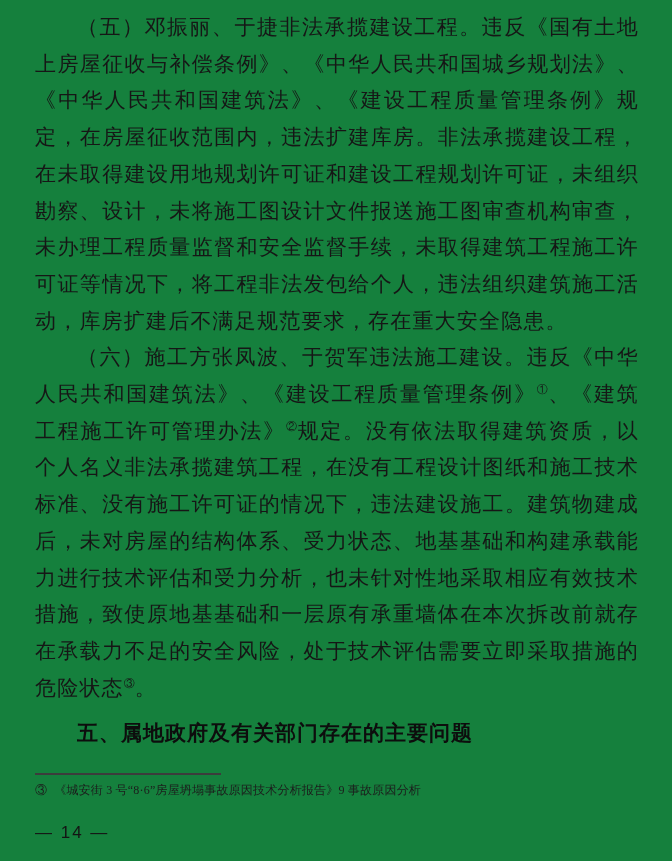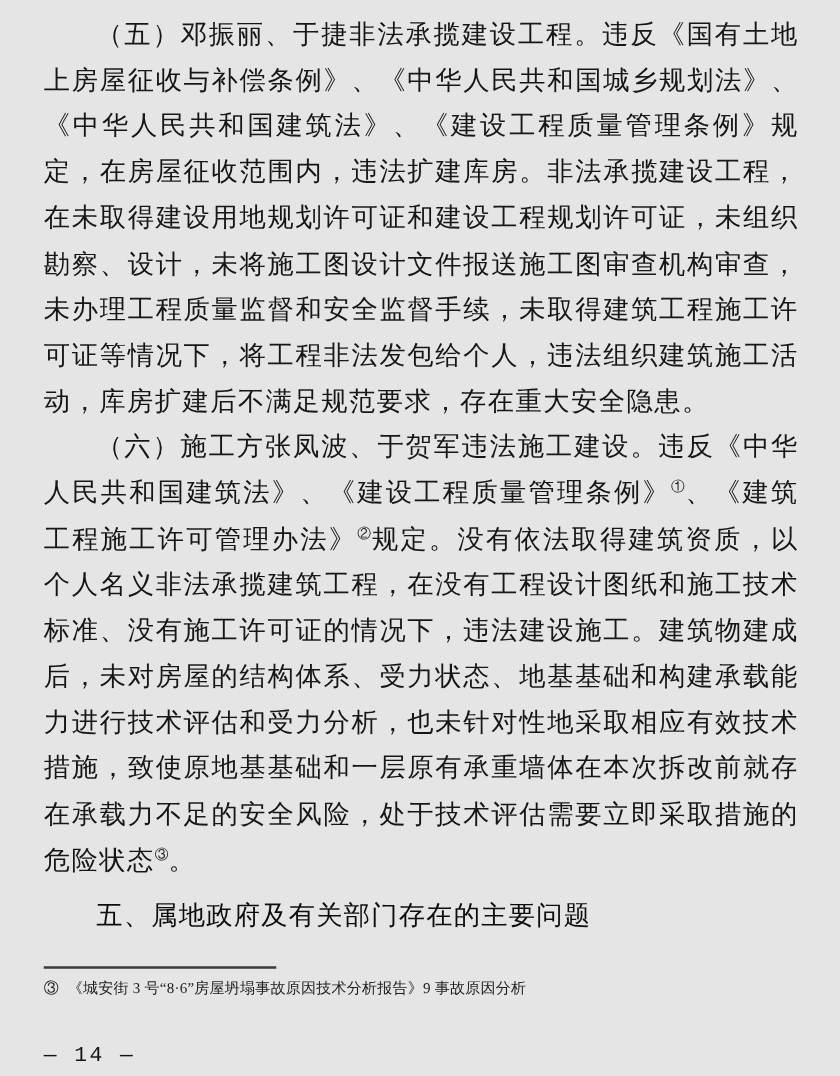--- a/index.html
+++ b/index.html
@@ -5,21 +5,21 @@
   html, body {
     margin: 0;
     padding: 0;
     background: #ffffff;
   }
   .page {
     position: relative;
     width: 672px;
     height: 861px;
     box-sizing: border-box;
-    background: #e5e5e5;
+    background: #15803d;
     color: #141414;
     padding: 9px 33px 0 35px;
     overflow: hidden;
     font-family: "Liberation Serif", "DejaVu Serif", serif;
   }
   .para {
     margin: 0;
     font-size: 21px;
     line-height: 36.7px;
     letter-spacing: 1.2px;
@@ -29,21 +29,21 @@
   }
   .fn-ref {
     font-size: 11px;
     vertical-align: super;
     line-height: 0;
     letter-spacing: 0;
   }
   .heading {
     margin: 11px 0 0 0;
     font-family: "Liberation Sans", "DejaVu Sans", sans-serif;
-    font-weight: normal;
+    font-weight: bold;
     font-size: 21px;
     letter-spacing: 1px;
     line-height: 32px;
     text-indent: 2em;
     color: #0d0d0d;
   }
   .footnotes {
     margin-top: 24px;
   }
   .fn-sep {
@@ -60,25 +60,25 @@
     text-align: justify;
     color: #1c1c1c;
   }
   .fn-marker {
     display: inline-block;
     margin-right: 7px;
   }
   .page-number {
     position: absolute;
     left: 35px;
-    bottom: 6px;
+    bottom: 18px;
     font-size: 17px;
     letter-spacing: 2px;
     color: #141414;
-    font-family: Liberation Mono, monospace;
+    font-family: Liberation Sans, sans-serif;
     text-align: right;
   }
 </style>
 </head>
 <body>
 
 <div class="page">
 
   <p class="para"><span>（五）邓振丽、于捷非法承揽建设工程。违反《国有土地上房屋征收与补偿条例》、《中华人民共和国城乡规划法》、《中华人民共和国建筑法》、《建设工程质量管理条例》规定，在房屋征收范围内，违法扩建库房。非法承揽建设工程，在未取得建设用地规划许可证和建设工程规划许可证，未组织勘察、设计，未将施工图设计文件报送施工图审查机构审查，未办理工程质量监督和安全监督手续，未取得建筑工程施工许可证等情况下，将工程非法发包给个人，违法组织建筑施工活动，库房扩建后不满足规范要求，存在重大安全隐患。</span></p>
 

